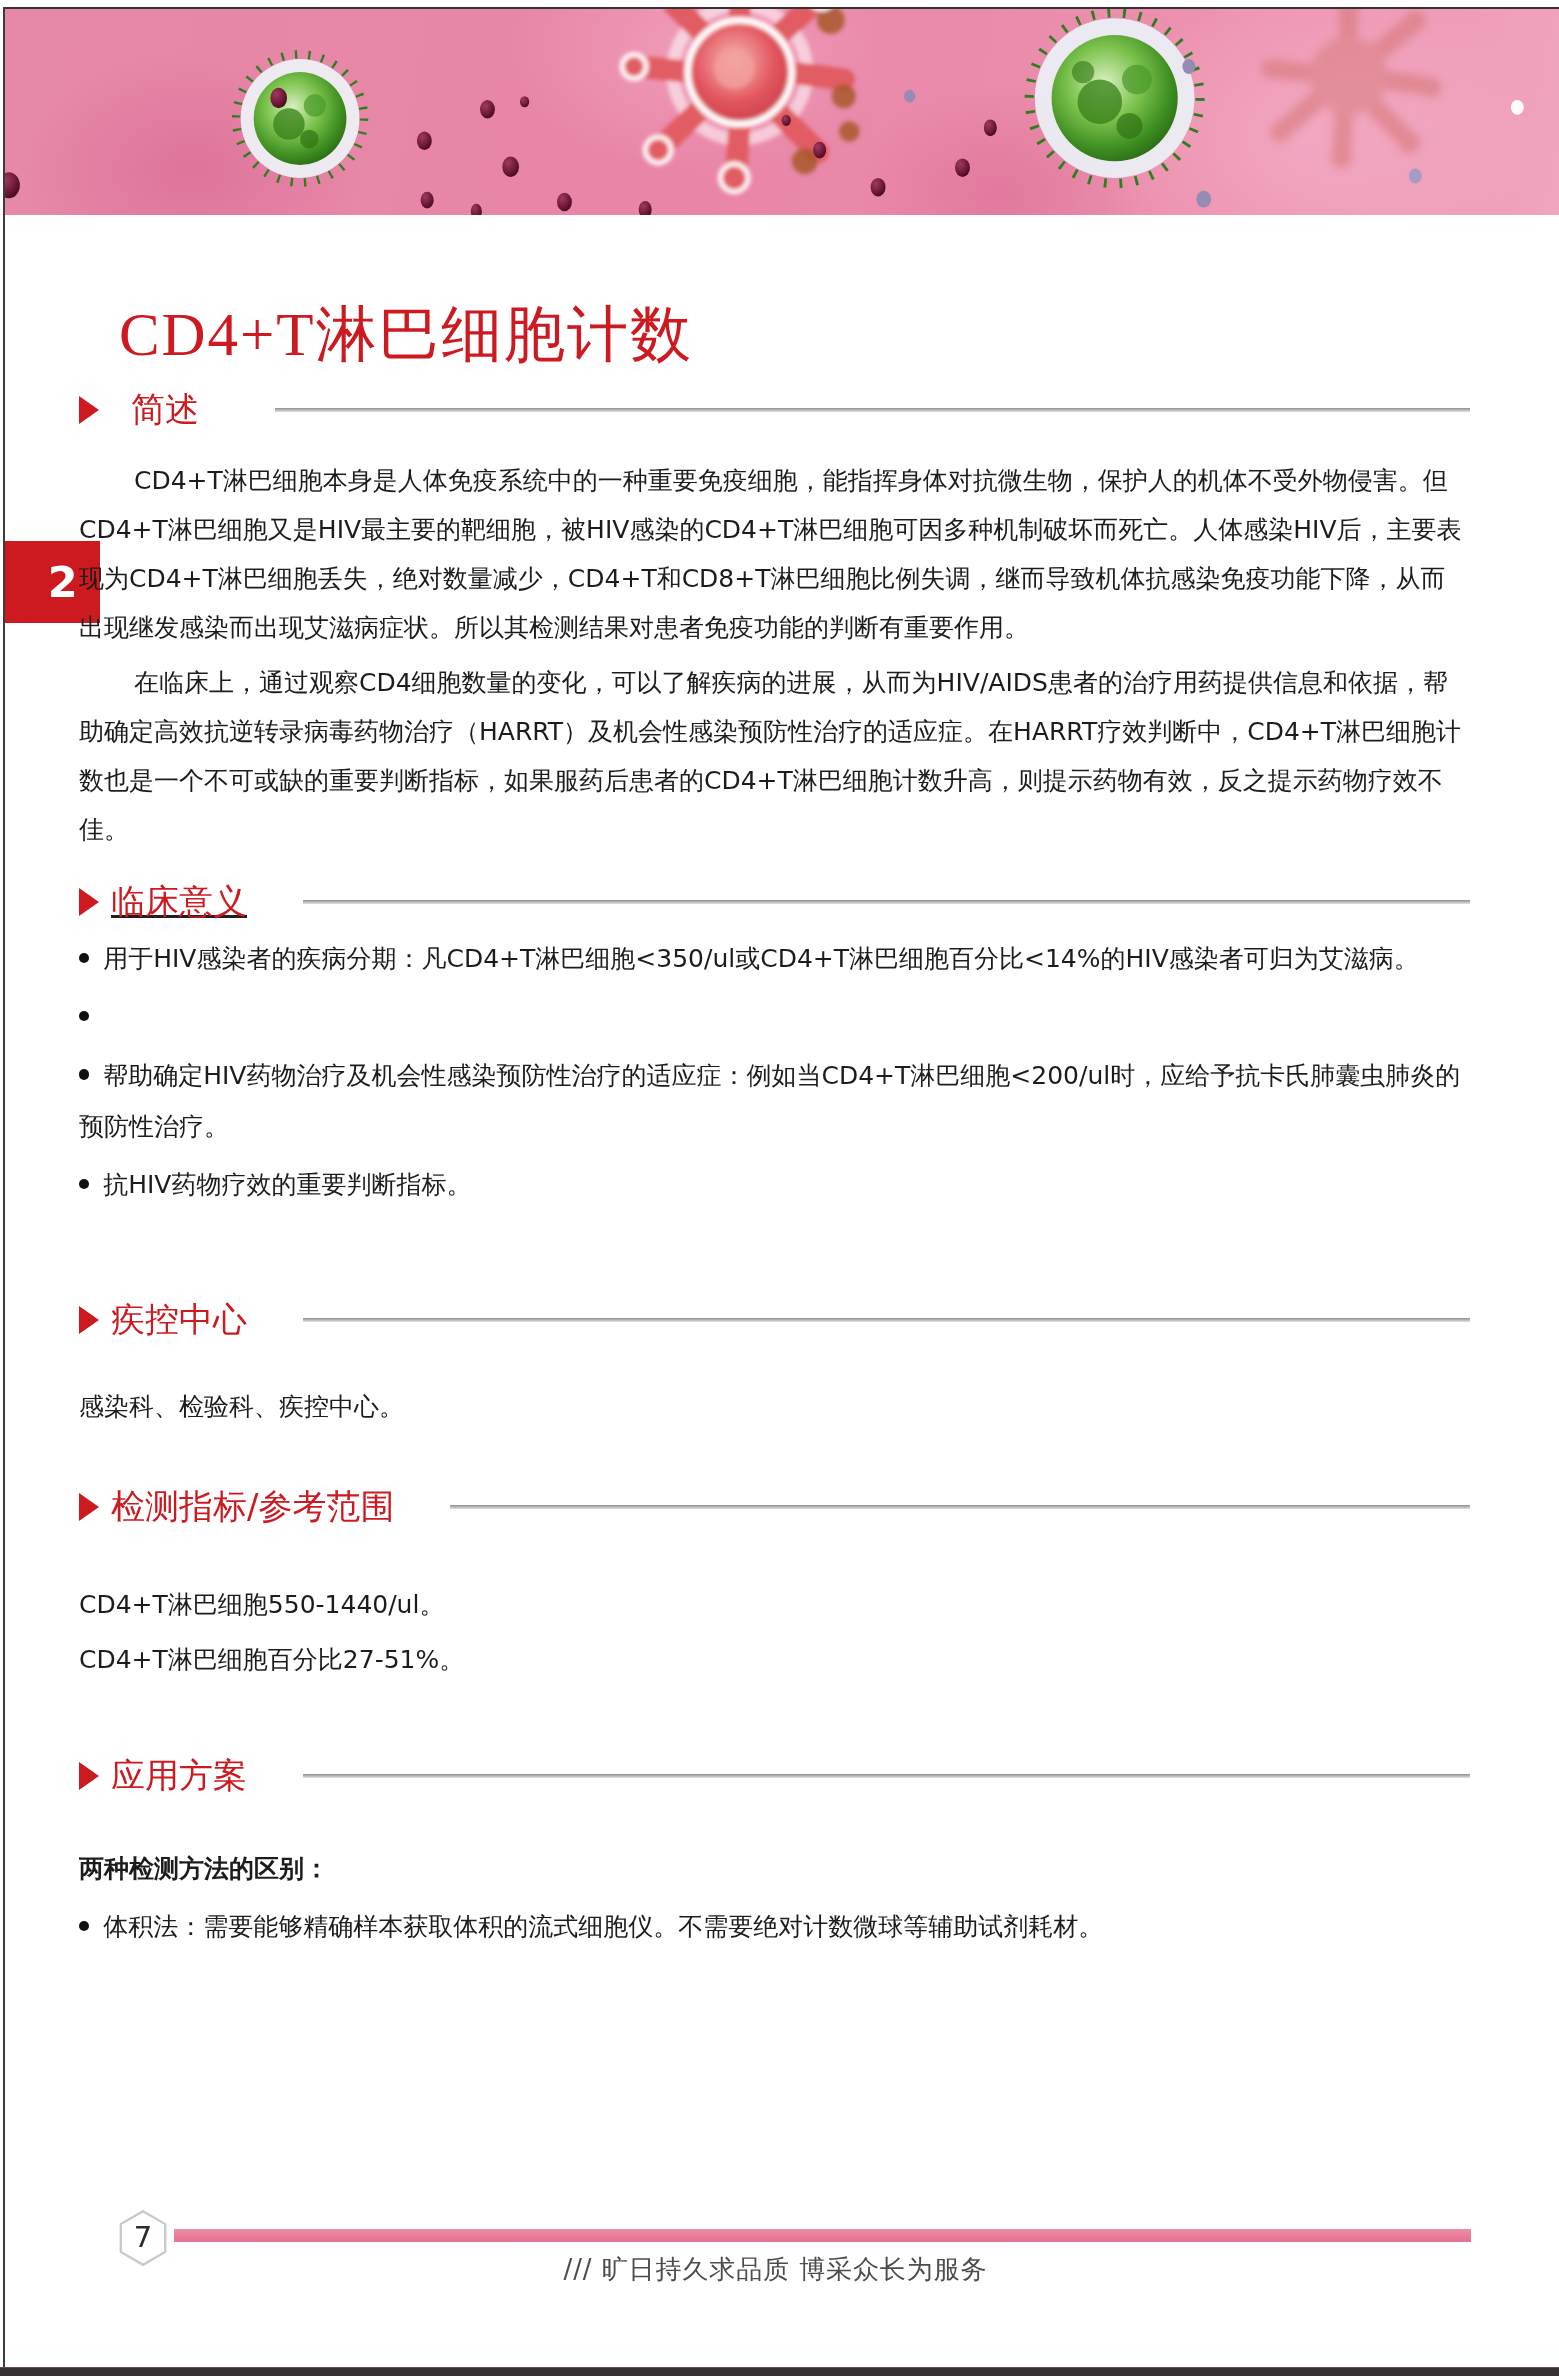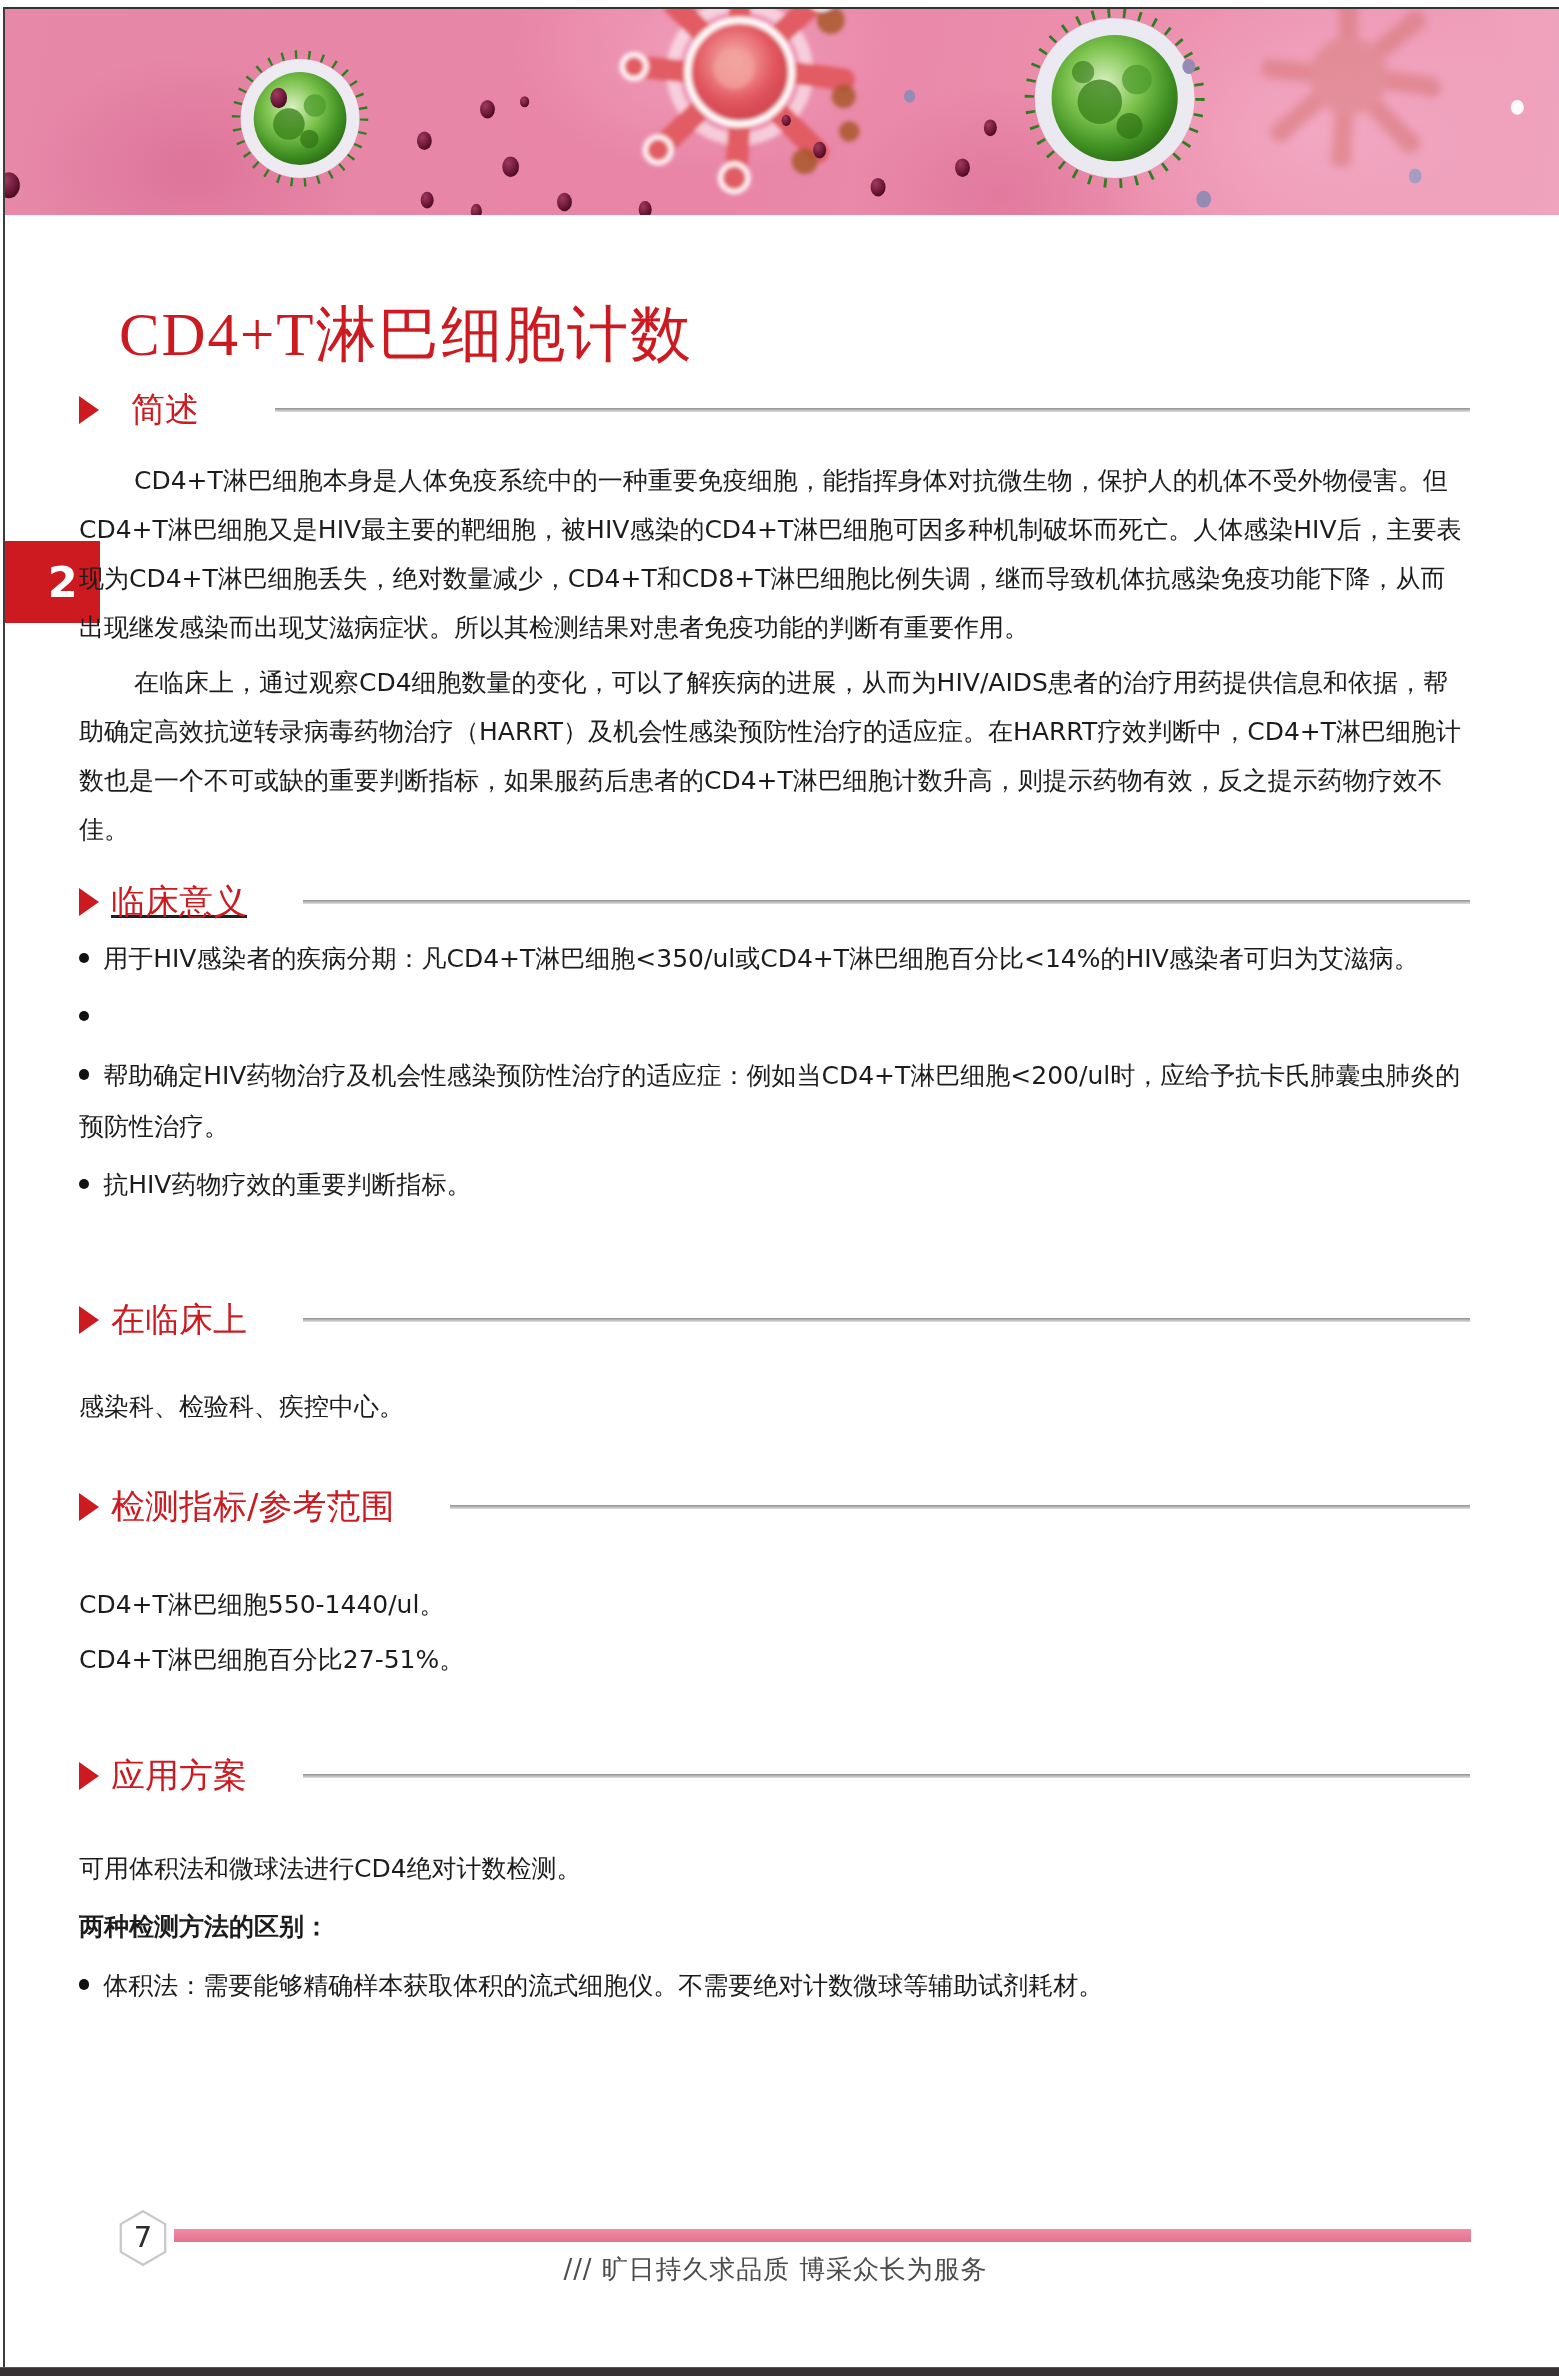--- a/index.html
+++ b/index.html
@@ -214,21 +214,21 @@
 </div>
 <div class="bodyblock bullets" style="top:933px;">
   <p><span class="dot"></span><span>用于HIV感染者的疾病分期：凡CD4+T淋巴细胞&lt;350/ul或CD4+T淋巴细胞百分比&lt;14%的HIV感染者可归为艾滋病。</span></p>
   <p><span class="dot"></span></p>
   <p><span class="dot"></span><span>帮助确定HIV药物治疗及机会性感染预防性治疗的适应症：例如当CD4+T淋巴细胞&lt;200/ul时，应给予抗卡氏肺囊虫肺炎的预防性治疗。</span></p>
   <p><span class="dot"></span><span>抗HIV药物疗效的重要判断指标。</span></p>
 </div>
 
 <div class="sec-head" style="top:1297px;">
   <span class="tri"></span>
-  <span class="label">在临床上</span>
+  <span class="label">疾控中心</span>
   <span class="rule"></span>
 </div>
 <div class="bodyblock" style="top:1382px;">
   <p>感染科、检验科、疾控中心。</p>
 </div>
 
 <div class="sec-head" style="top:1484px;">
   <span class="tri"></span>
   <span class="label">检测指标/参考范围</span>
   <span class="rule"></span>
@@ -237,21 +237,20 @@
   <p>CD4+T淋巴细胞550-1440/ul。</p>
   <p>CD4+T淋巴细胞百分比27-51%。</p>
 </div>
 
 <div class="sec-head" style="top:1753px;">
   <span class="tri"></span>
   <span class="label">应用方案</span>
   <span class="rule"></span>
 </div>
 <div class="bodyblock bullets" style="top:1843px;">
-  <p>可用体积法和微球法进行CD4绝对计数检测。</p>
   <p class="subhead">两种检测方法的区别：</p>
   <p><span class="dot"></span><span>体积法：需要能够精确样本获取体积的流式细胞仪。不需要绝对计数微球等辅助试剂耗材。</span></p>
 </div>
 
 <div class="hexwrap">
   <svg width="50" height="58" viewBox="0 0 54 62">
     <polygon points="27,2 51,16 51,46 27,60 3,46 3,16" fill="#ffffff" stroke="#c9c9c9" stroke-width="2.5"></polygon>
   </svg>
   <div class="hex-num">7</div>
 </div>

